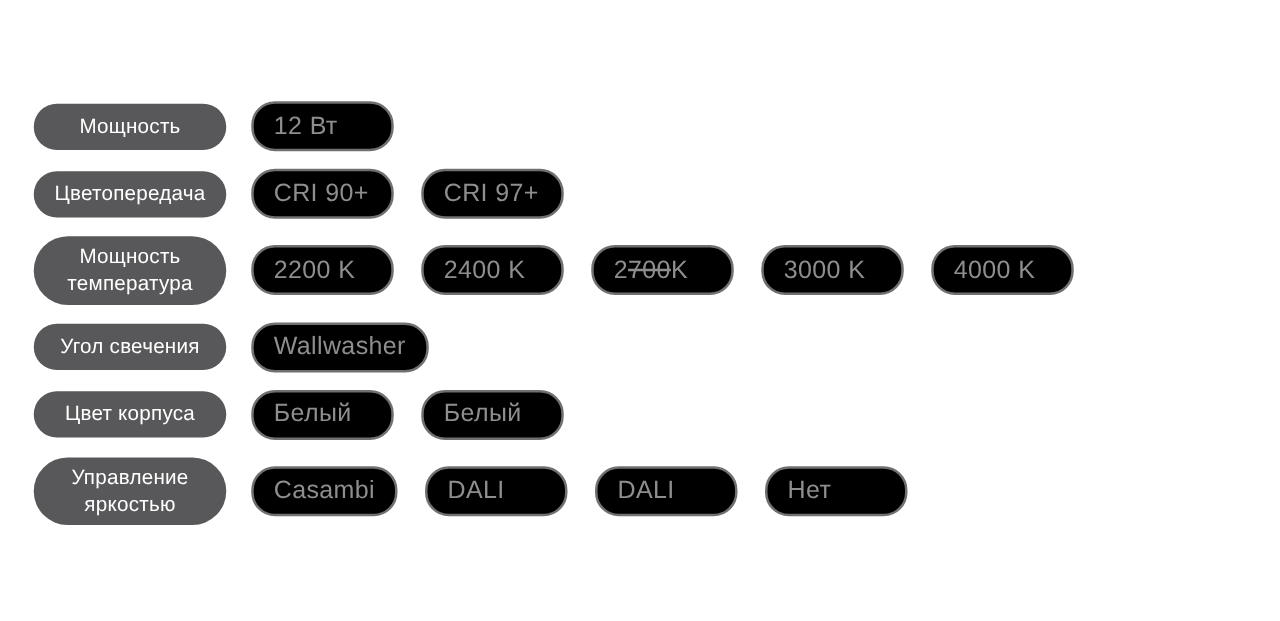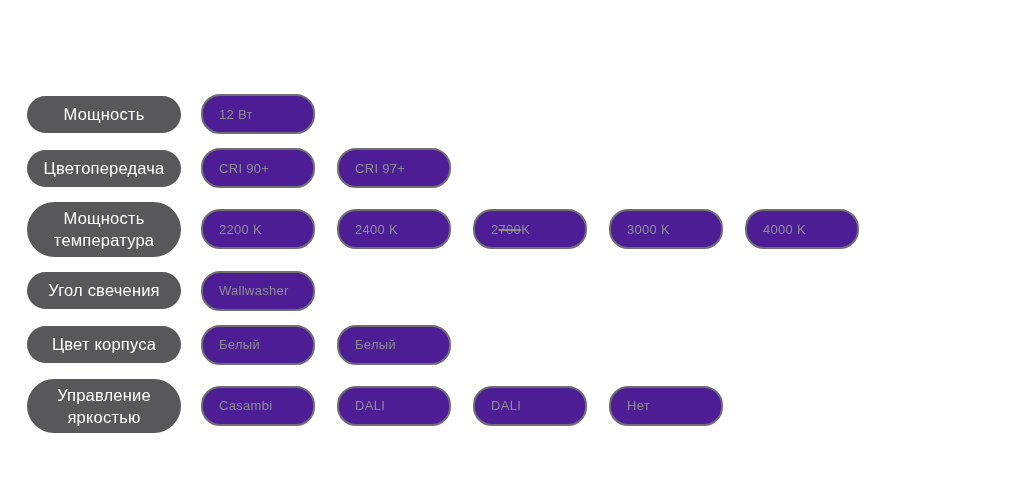--- a/index.html
+++ b/index.html
@@ -18,21 +18,21 @@
     width: 1024px;
     height: 497px;
     background: var(--page-bg);
     position: relative;
     overflow: hidden;
     font-family: "Liberation Sans", "DejaVu Sans", sans-serif;
   }
   .config-rows {
     position: absolute;
     left: 27px;
-    top: 94px;
+    top: 81px;
     display: flex;
     flex-direction: column;
     gap: 14px;
   }
   .row {
     display: flex;
     align-items: center;
     gap: 20px;
   }
   .row-label {
@@ -53,26 +53,26 @@
   }
   .options {
     display: flex;
     gap: 22px;
   }
   .option {
     height: 40px;
     min-width: 114px;
     border: 2px solid var(--pill-border);
     border-radius: 19px;
-    background: #4c1d95;
+    background: #000000;
     display: flex;
     align-items: center;
     padding: 0 16px;
     color: var(--pill-text);
-    font-size: 13px;
+    font-size: 20px;
     letter-spacing: 0.3px;
     white-space: nowrap;
     cursor: pointer;
   }
   .option .strike {
     text-decoration: line-through;
     text-decoration-thickness: 1.5px;
   }
 </style>
 </head>

